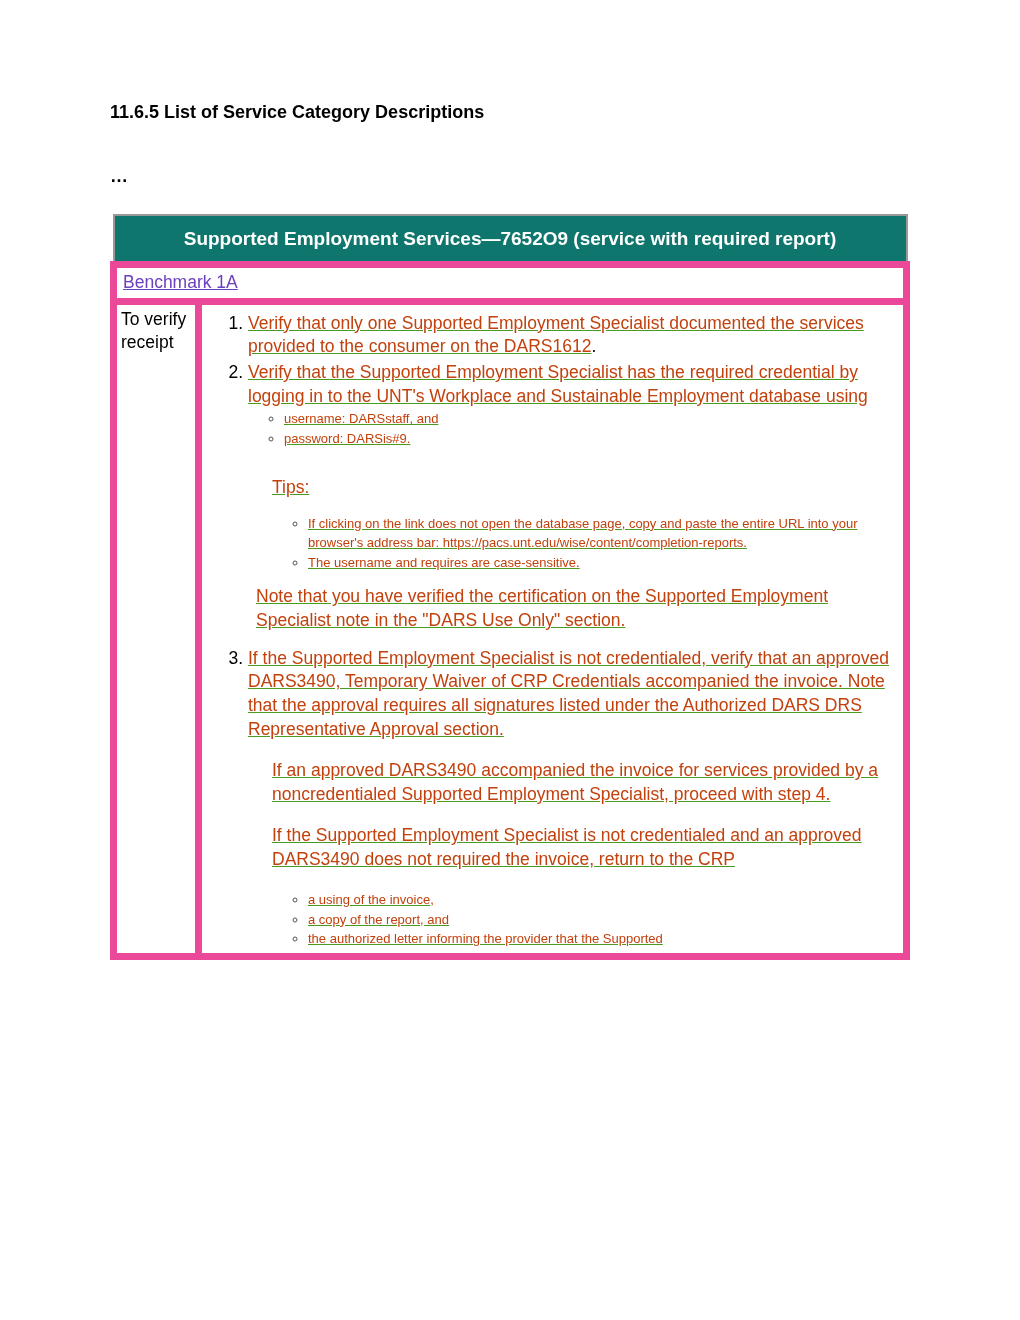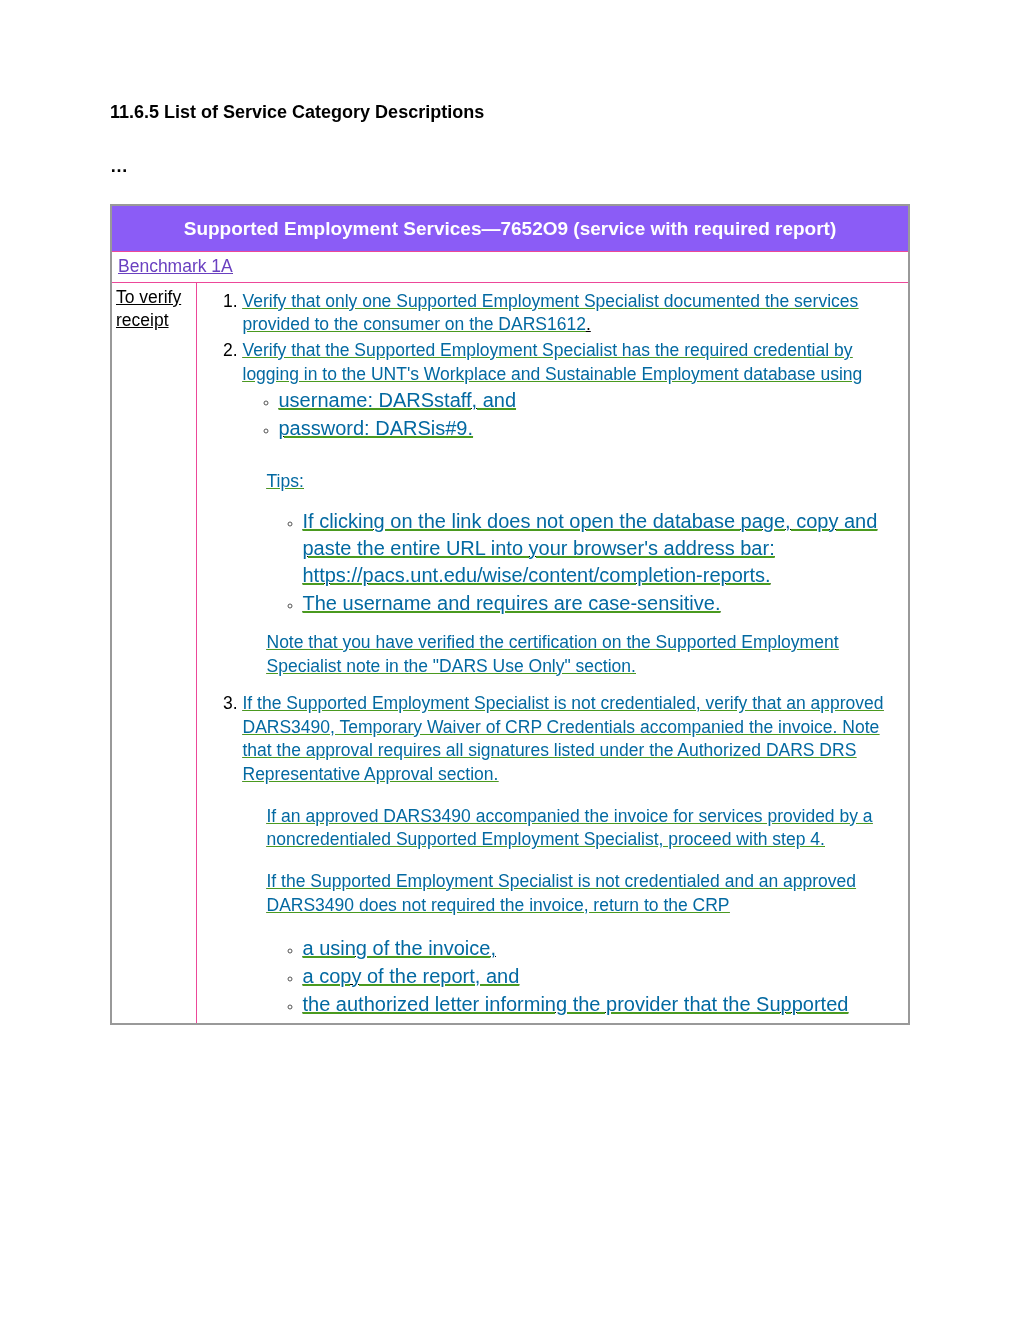--- a/index.html
+++ b/index.html
@@ -10,54 +10,53 @@
       padding: 100px 110px 0;
       font-family: Arial, Helvetica, sans-serif;
       font-size: 17.5px;
       line-height: 1.35;
       color: #000;
       background: #fff;
     }
     .section-title {
       font-weight: bold;
       font-size: 18px;
-      margin-bottom: 30px;
+      margin-bottom: 40px;
     }
     .ellipsis {
       font-weight: bold;
       font-size: 18px;
       margin-bottom: 25px;
     }
     table {
       border-collapse: collapse;
       width: 100%;
       border: 2px solid #999;
     }
     th {
-      background: #8b5cf6;
+      background: #0f766e;
       color: #fff;
       font-weight: bold;
       font-size: 19px;
       padding: 10px 8px;
       text-align: center;
     }
     td {
-      border: 1px solid #ec4899;
+      border: 7px solid #ec4899;
       padding: 3px 6px;
       vertical-align: top;
       font-size: 17.5px;
-      text-decoration: underline;
     }
     td.label-cell {
       width: 85px;
       padding: 3px 4px;
     }
     
     .ins {
-      color: #0369a1;
+      color: #c2410c;
       text-decoration: underline;
       text-decoration-color: #4a9a1f;
     }
     .benchmark-link {
       color: #6a40c0;
       text-decoration: underline;
     }
     ol {
       margin: 4px 0 0 0;
       padding-left: 40px;
@@ -69,27 +68,27 @@
       list-style-type: circle;
       margin: 1px 0;
       padding-left: 36px;
     }
     ul.sub > li {
       font-size: 14px;
       color: #555;
       margin-bottom: 1px;
     }
     ul.sub > li .ins {
-      font-size: 20px;
+      font-size: 13px;
     }
     .tips-heading {
       margin: 28px 0 14px 24px;
     }
     .note-para {
-      margin: 14px 0 14px 24px;
+      margin: 14px 0 14px 8px;
     }
     .after3-para {
       margin: 18px 0 18px 24px;
     }
     
   </style>
 </head>
 <body>
 
 <div class="section-title">11.6.5 List of Service Category Descriptions</div>

